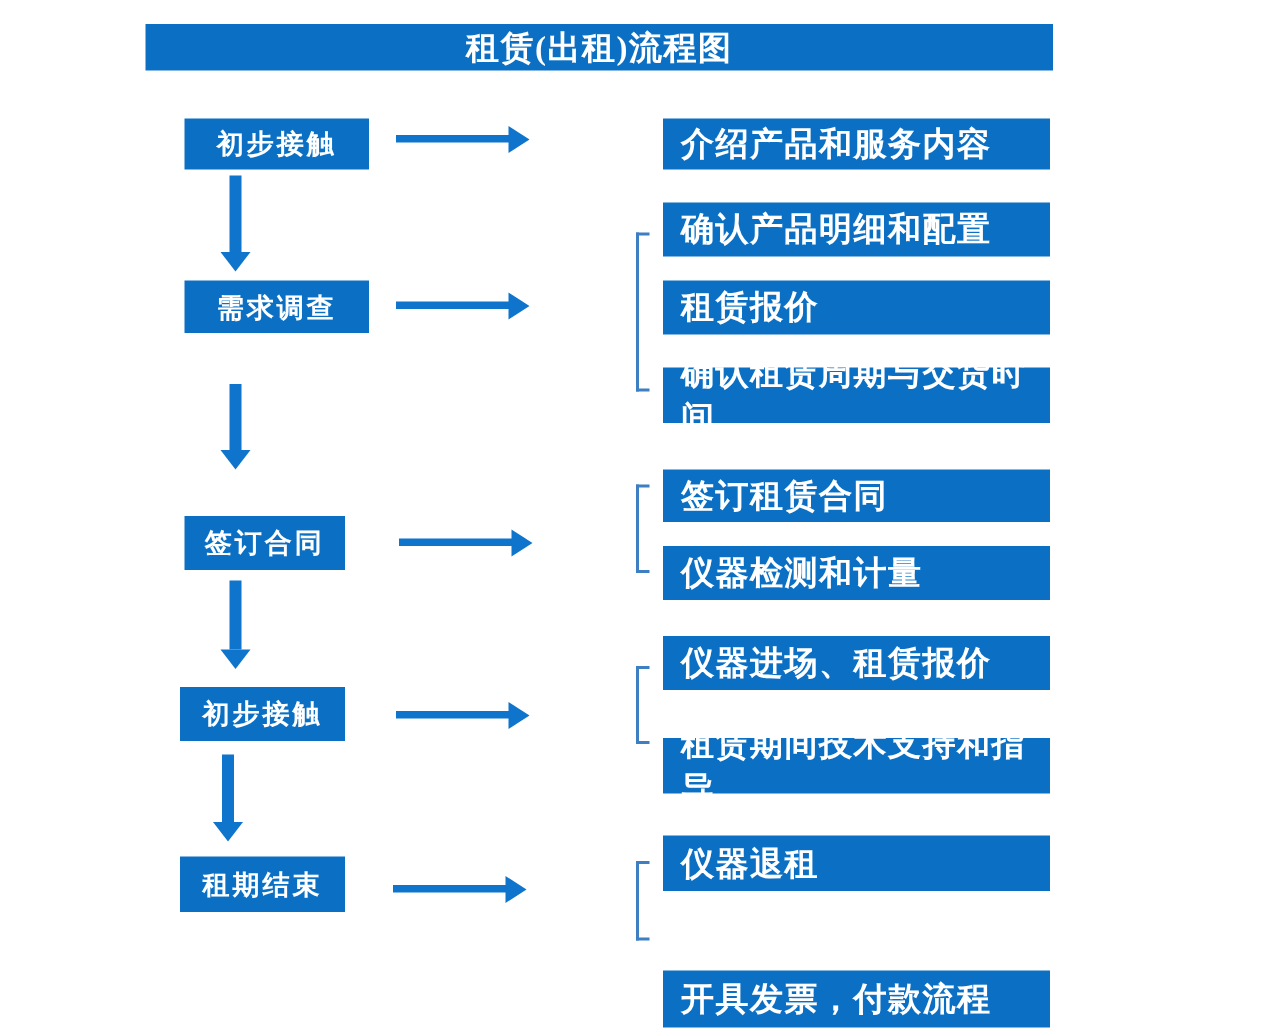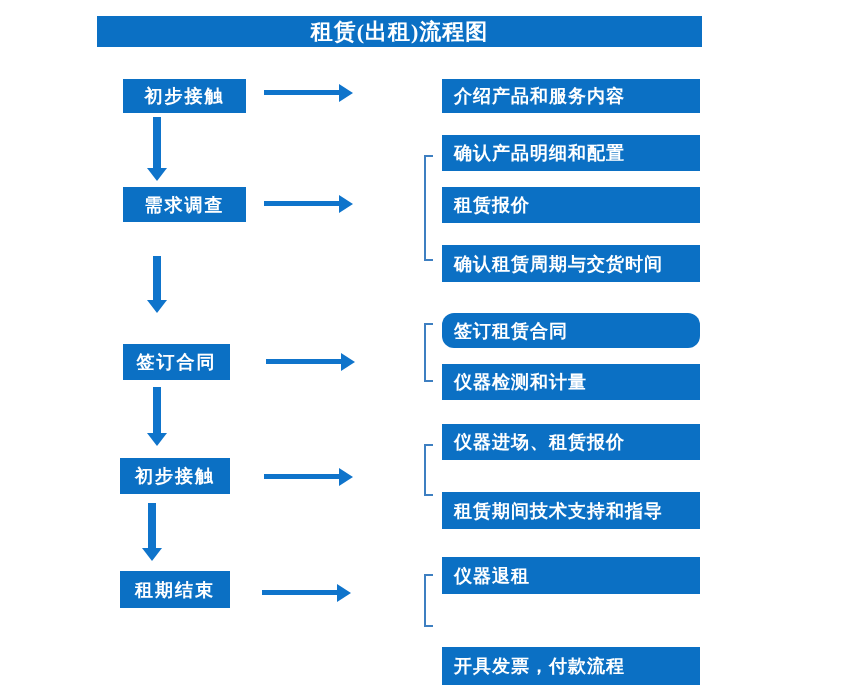--- a/index.html
+++ b/index.html
@@ -30,21 +30,21 @@
     color:var(--text);
     display:flex;align-items:center;justify-content:center;
     font-size:18px;font-weight:bold;letter-spacing:2px;margin-left:20px;
   }
   .detail-box{
     position:absolute;left:442px;width:258px;
     background:var(--box-fill);
     color:var(--text);
     display:flex;align-items:center;
     padding-left:12px;box-sizing:border-box;
-    font-size:18px;font-weight:bold;letter-spacing:1px;
+    font-size:22px;font-weight:bold;letter-spacing:1px;
   }
   .harrow{position:absolute;width:89px;height:16px;}
   .harrow .shaft{position:absolute;left:0;top:5px;width:76px;height:5px;background:var(--arrow);}
   .harrow .head{position:absolute;right:0;top:-1px;width:0;height:0;
     border-top:9px solid transparent;border-bottom:9px solid transparent;
     border-left:14px solid var(--arrow);}
   .varrow{position:absolute;width:20px;}
   .varrow .shaft{position:absolute;left:6px;top:0;width:8px;height:calc(100% - 13px);background:var(--arrow);}
   .varrow .head{position:absolute;bottom:0;left:0;width:0;height:0;
     border-left:10px solid transparent;border-right:10px solid transparent;
@@ -110,20 +110,20 @@
 
   <div class="bracket" style="top:155px;height:106px;"></div>
   <div class="bracket" style="top:323px;height:59px;"></div>
   <div class="bracket" style="top:444px;height:52px;"></div>
   <div class="bracket" style="top:574px;height:53px;"></div>
 
   <div class="detail-box" style="top:79px;height:34px;">介绍产品和服务内容</div>
   <div class="detail-box" style="top:135px;height:36px;">确认产品明细和配置</div>
   <div class="detail-box" style="top:187px;height:36px;">租赁报价</div>
   <div class="detail-box" style="top:245px;height:37px;">确认租赁周期与交货时间</div>
-  <div class="detail-box" style="top:313px;height:35px;border-radius:12px;">签订租赁合同</div>
+  <div class="detail-box" style="top:313px;height:35px;">签订租赁合同</div>
   <div class="detail-box" style="top:364px;height:36px;">仪器检测和计量</div>
   <div class="detail-box" style="top:424px;height:36px;">仪器进场、租赁报价</div>
   <div class="detail-box" style="top:492px;height:37px;">租赁期间技术支持和指导</div>
   <div class="detail-box" style="top:557px;height:37px;font-family:Liberation Mono, monospace;">仪器退租</div>
   <div class="detail-box" style="top:607px;height:38px;margin-top:40px;">开具发票，付款流程</div>
 
 </div>
 
 </body></html>

